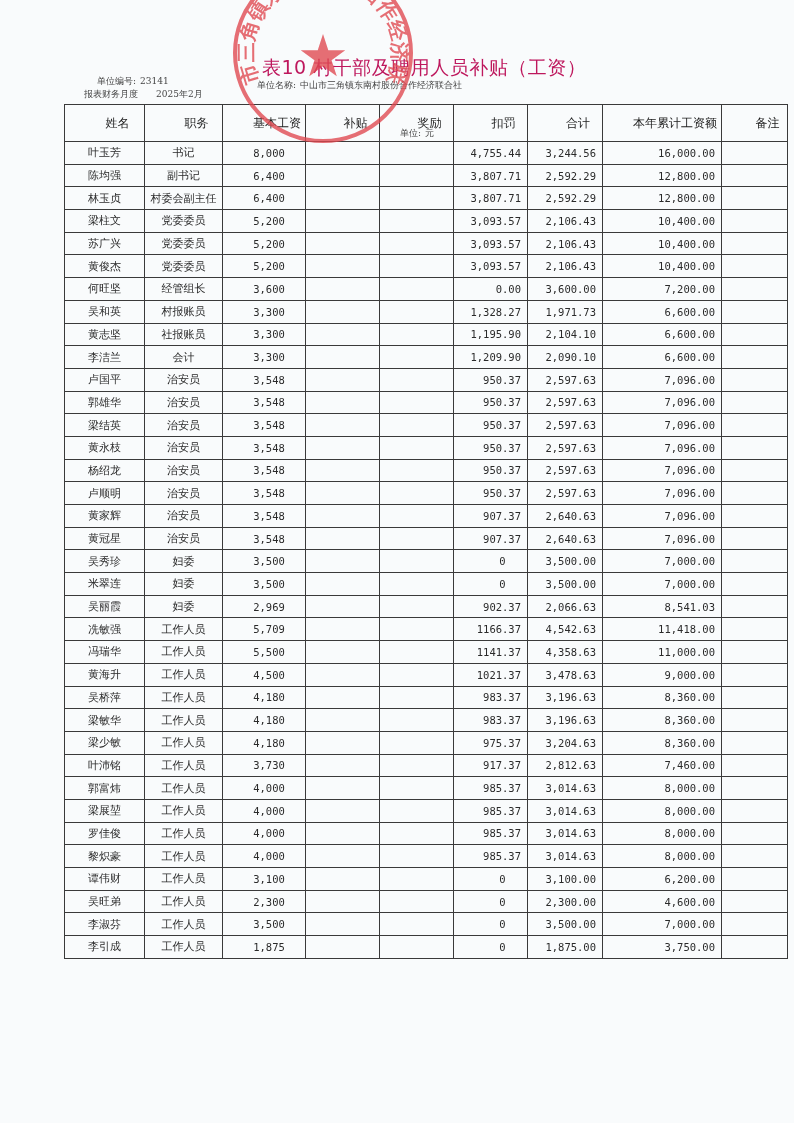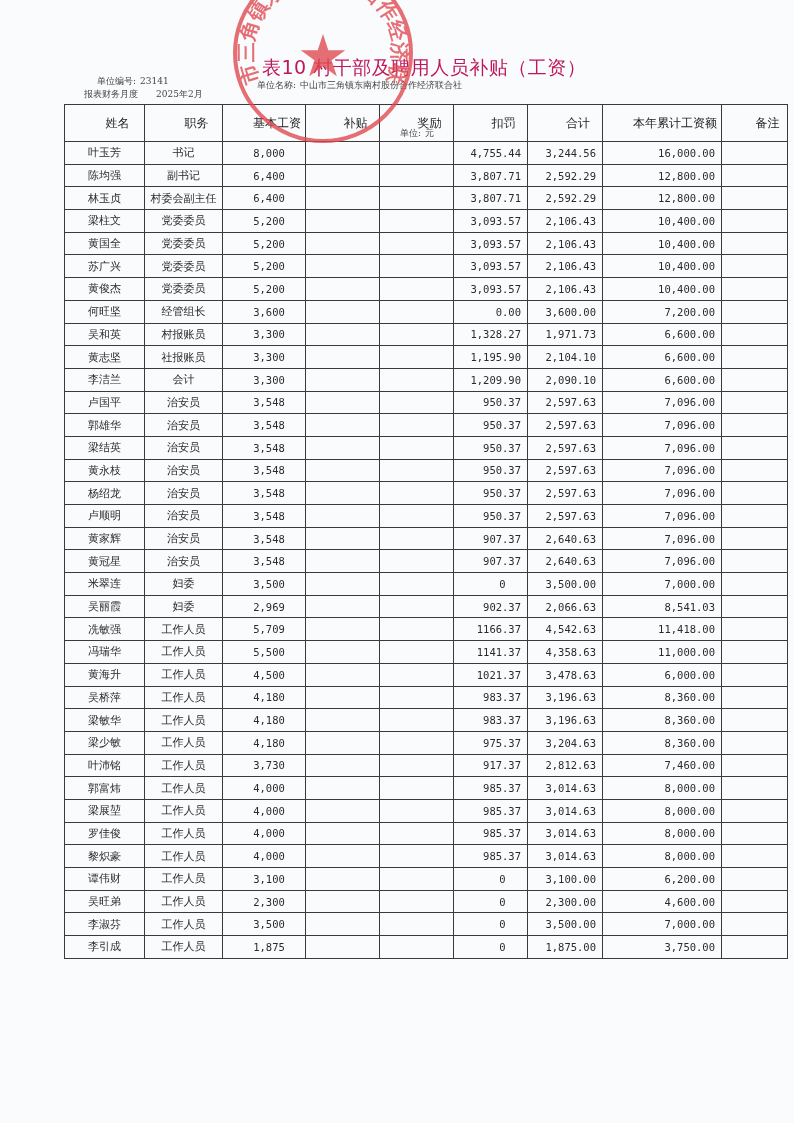--- a/index.html
+++ b/index.html
@@ -128,53 +128,42 @@
         <td class="c">党委委员</td>
         <td class="base">5,200</td>
         <td class="c"></td>
         <td class="c"></td>
         <td class="r">3,093.57</td>
         <td class="r">2,106.43</td>
         <td class="r">10,400.00</td>
         <td class="c"></td>
       </tr>
       <tr>
-        <td class="c">黄国全</td>
+        <td class="c">苏广兴</td>
         <td class="c">党委委员</td>
         <td class="base">5,200</td>
         <td class="c"></td>
         <td class="c"></td>
         <td class="r">3,093.57</td>
         <td class="r">2,106.43</td>
         <td class="r">10,400.00</td>
         <td class="c"></td>
       </tr>
       <tr>
-        <td class="c">苏广兴</td>
+        <td class="c">黄俊杰</td>
         <td class="c">党委委员</td>
         <td class="base">5,200</td>
         <td class="c"></td>
         <td class="c"></td>
         <td class="r">3,093.57</td>
         <td class="r">2,106.43</td>
         <td class="r">10,400.00</td>
         <td class="c"></td>
       </tr>
       <tr>
-        <td class="c">黄俊杰</td>
-        <td class="c">党委委员</td>
-        <td class="base">5,200</td>
-        <td class="c"></td>
-        <td class="c"></td>
-        <td class="r">3,093.57</td>
-        <td class="r">2,106.43</td>
-        <td class="r">10,400.00</td>
-        <td class="c"></td>
-      </tr>
-      <tr>
         <td class="c">何旺坚</td>
         <td class="c">经管组长</td>
         <td class="base">3,600</td>
         <td class="c"></td>
         <td class="c"></td>
         <td class="r">0.00</td>
         <td class="r">3,600.00</td>
         <td class="r">7,200.00</td>
         <td class="c"></td>
       </tr>
@@ -293,20 +282,31 @@
         <td class="c">治安员</td>
         <td class="base">3,548</td>
         <td class="c"></td>
         <td class="c"></td>
         <td class="r">907.37</td>
         <td class="r">2,640.63</td>
         <td class="r">7,096.00</td>
         <td class="c"></td>
       </tr>
       <tr>
+        <td class="c">吴秀珍</td>
+        <td class="c">妇委</td>
+        <td class="base">3,500</td>
+        <td class="c"></td>
+        <td class="c"></td>
+        <td class="rc">0</td>
+        <td class="r">3,500.00</td>
+        <td class="r">7,000.00</td>
+        <td class="c"></td>
+      </tr>
+      <tr>
         <td class="c">米翠连</td>
         <td class="c">妇委</td>
         <td class="base">3,500</td>
         <td class="c"></td>
         <td class="c"></td>
         <td class="rc">0</td>
         <td class="r">3,500.00</td>
         <td class="r">7,000.00</td>
         <td class="c"></td>
       </tr>
@@ -344,21 +344,21 @@
         <td class="c"></td>
       </tr>
       <tr>
         <td class="c">黄海升</td>
         <td class="c">工作人员</td>
         <td class="base">4,500</td>
         <td class="c"></td>
         <td class="c"></td>
         <td class="r">1021.37</td>
         <td class="r">3,478.63</td>
-        <td class="r">6,000.00</td>
+        <td class="r">9,000.00</td>
         <td class="c"></td>
       </tr>
       <tr>
         <td class="c">吴桥萍</td>
         <td class="c">工作人员</td>
         <td class="base">4,180</td>
         <td class="c"></td>
         <td class="c"></td>
         <td class="r">983.37</td>
         <td class="r">3,196.63</td>

